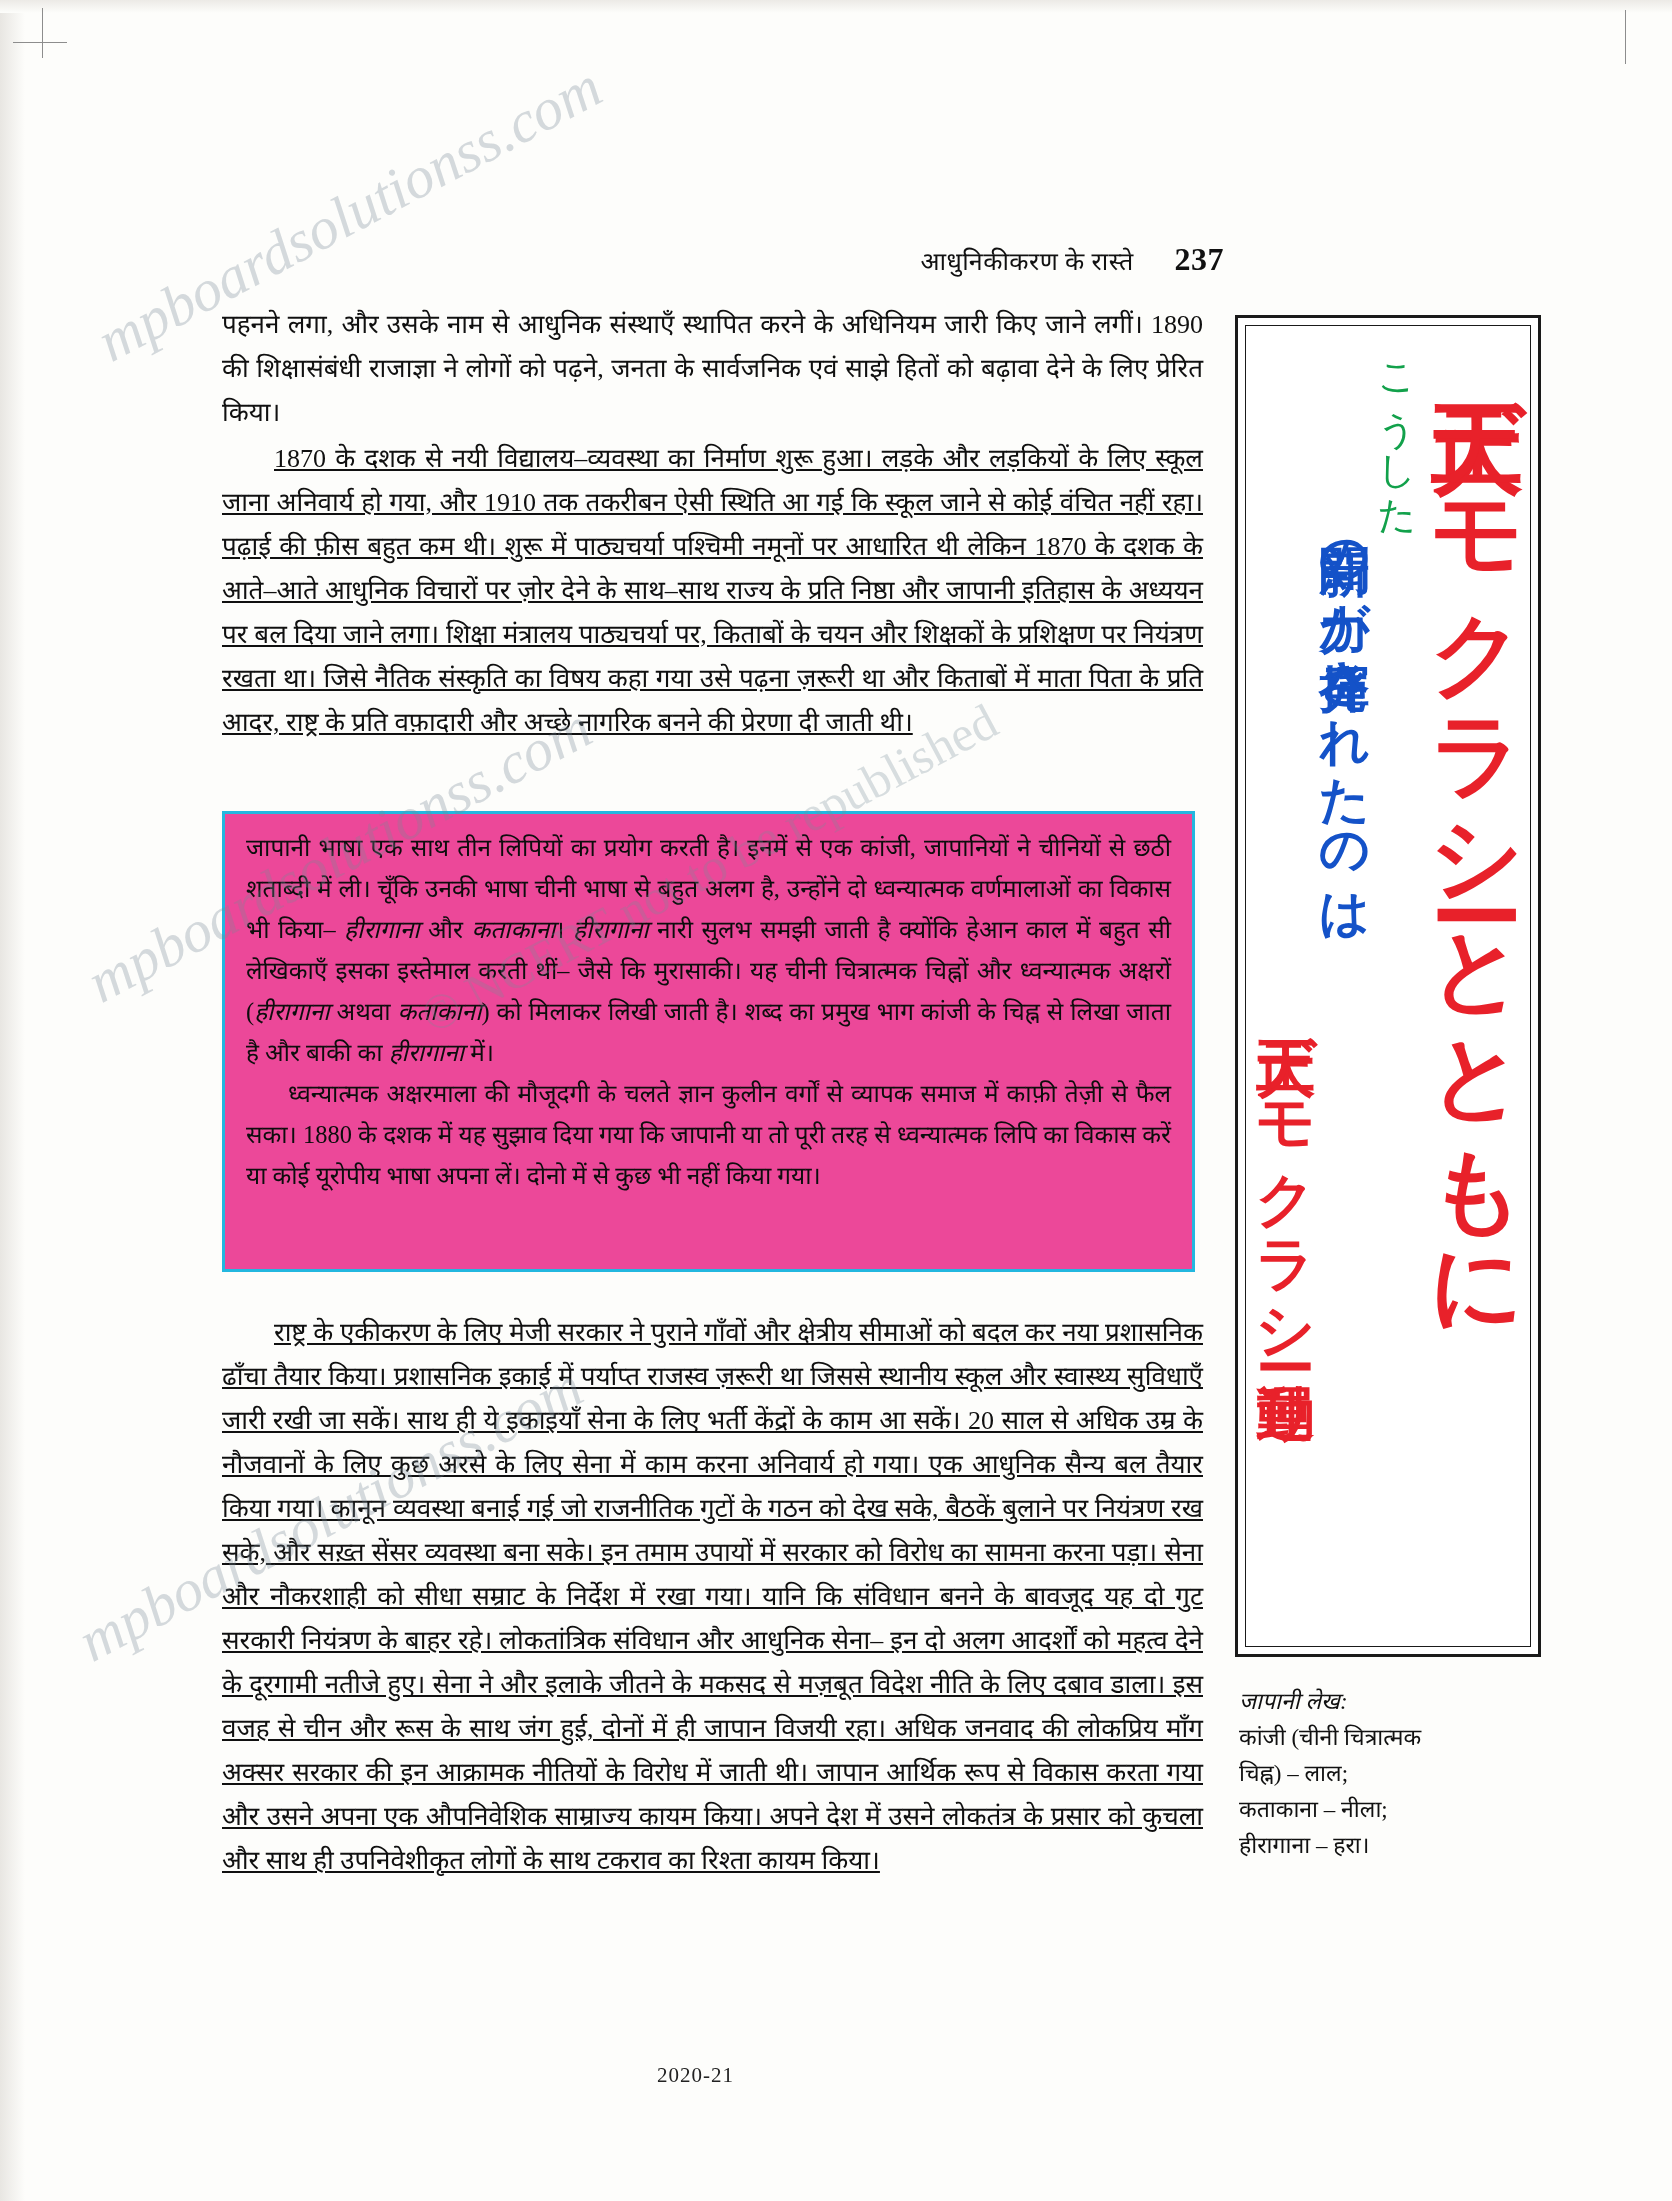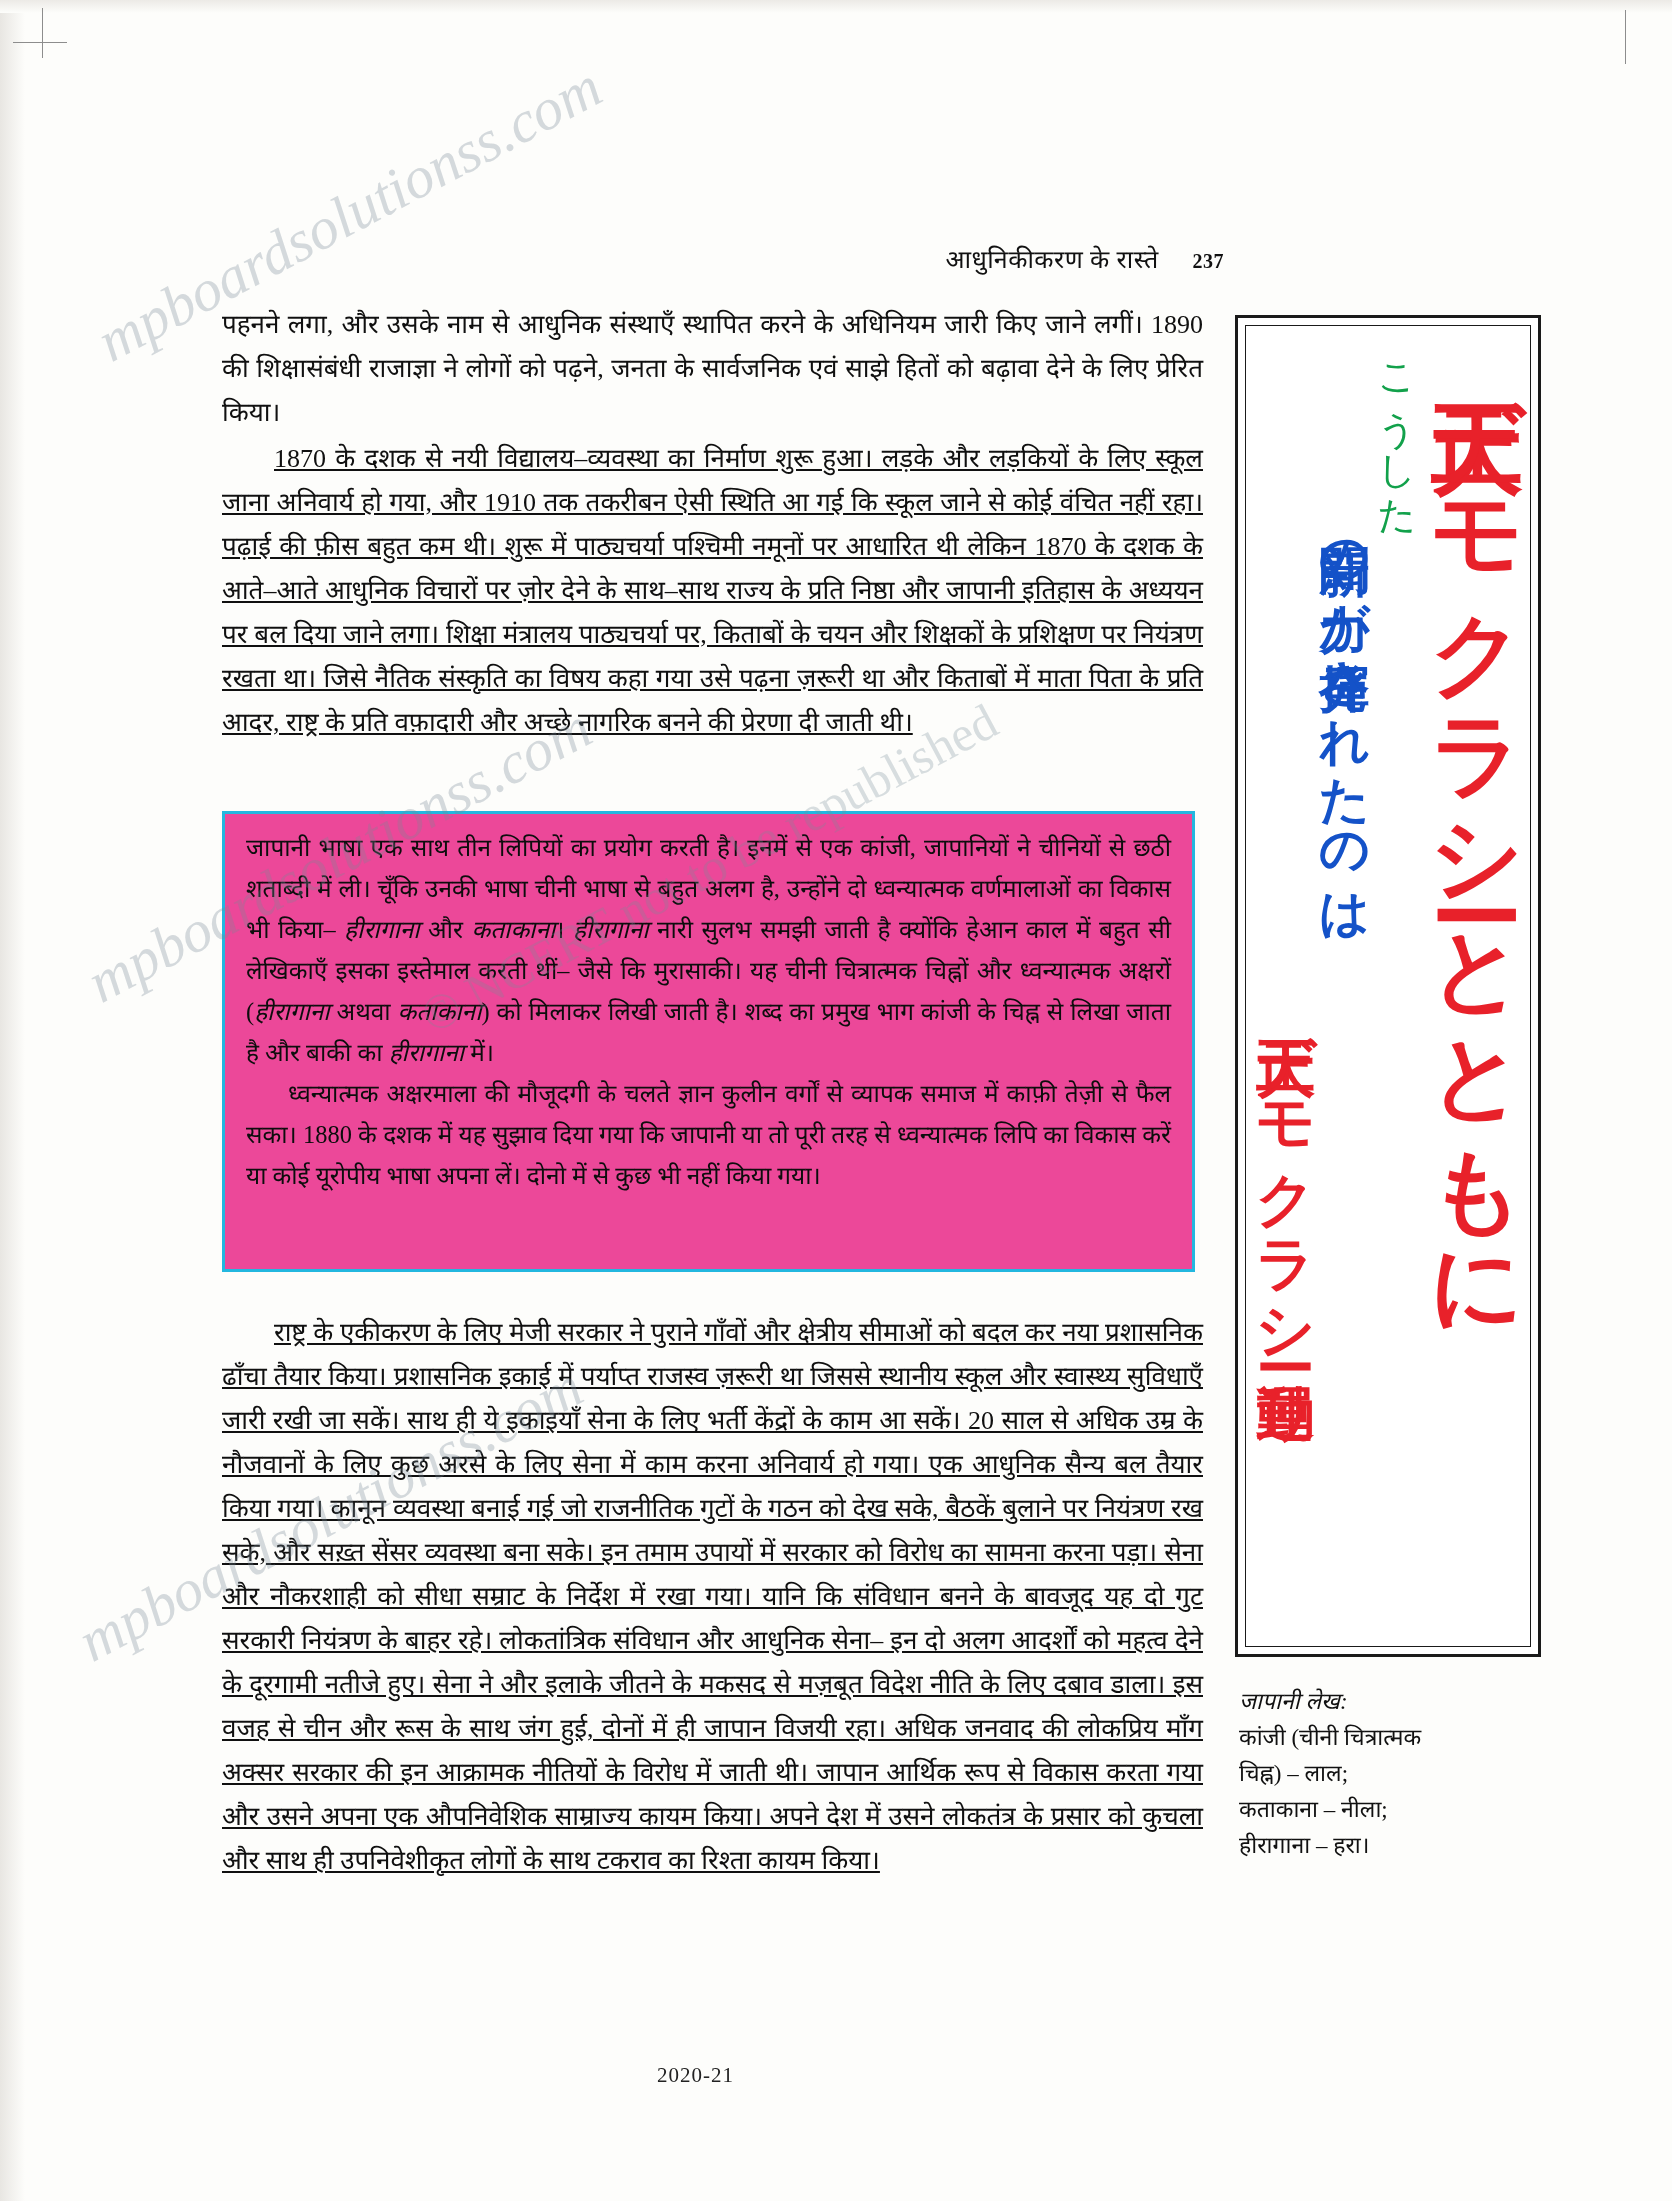--- a/index.html
+++ b/index.html
@@ -49,22 +49,22 @@
   .page-header {
     position: absolute;
     left: 0;
     top: 241px;
     width: 1224px;
     text-align: right;
     font-size: 25px;
     color: #111;
     letter-spacing: 0.5px;
   }
-  .page-header .chapter-title { margin-right: 27px; }
-  .page-header .page-number { font-weight: bold; font-size: 20px; }
+  .page-header .chapter-title { margin-right: 34px; }
+  .page-header .page-number { font-weight: bold; font-size: 32px; }
 
   
   .text-column {
     position: absolute;
     left: 222px;
     top: 303px;
     width: 981px;
   }
   p.body-par {
     margin: 0 0 1.9px 0;

